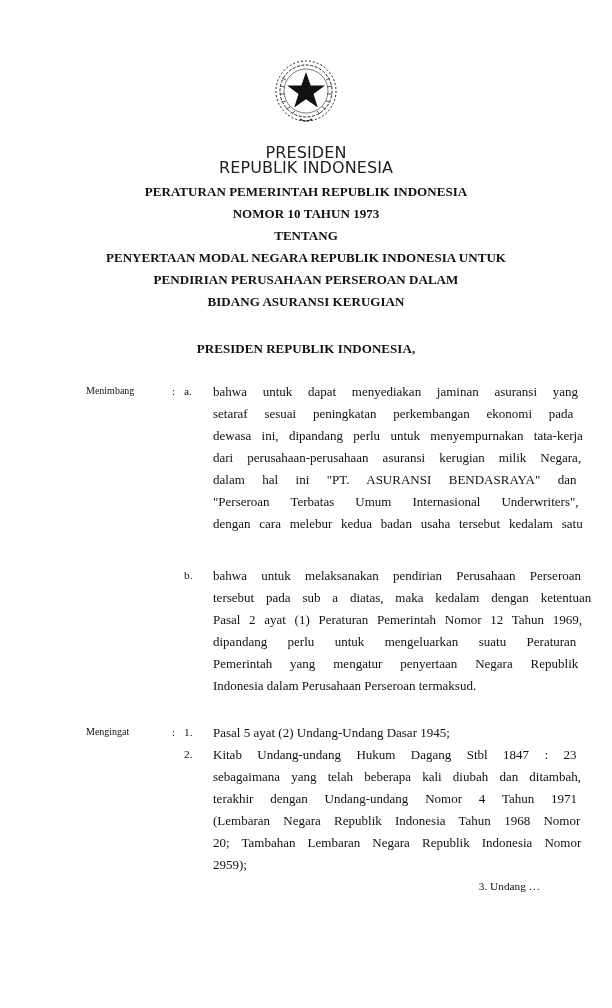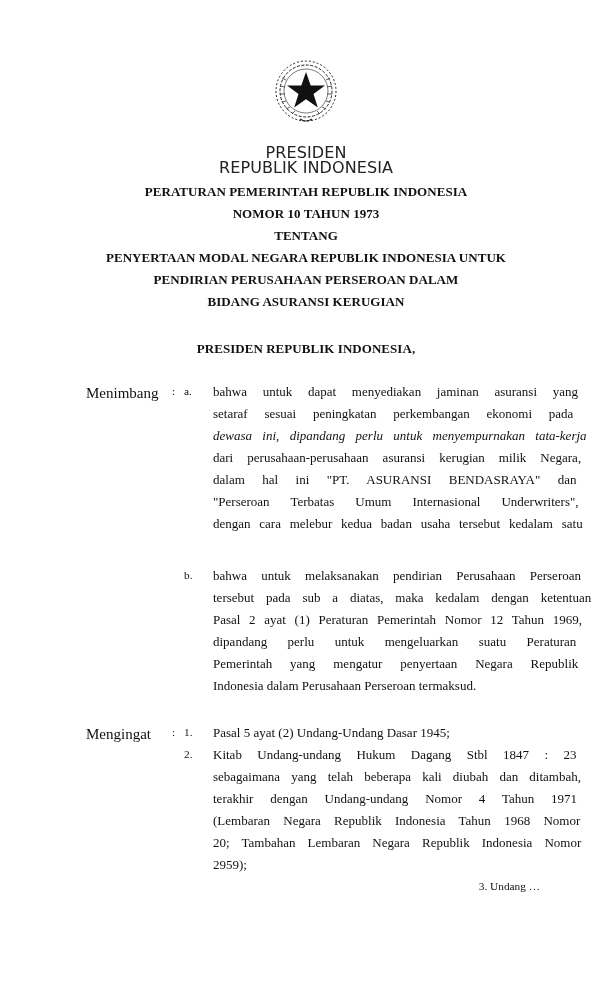--- a/index.html
+++ b/index.html
@@ -11,21 +11,21 @@
   .pres-caption {
     position: absolute; left: 0; width: 612px; text-align: center;
     font-family: "DejaVu Sans", "Liberation Sans", sans-serif; font-size: 16px;
     letter-spacing: 0.1px; color: #222;
   }
   .title-line {
     position: absolute; left: 0; width: 612px; text-align: center;
     font-weight: bold; font-size: 13px; letter-spacing: 0.05px;
   }
   .section { position: absolute; left: 0; width: 612px; }
-  .sec-label { position: absolute; left: 86px; font-size: 15px; }
+  .sec-label { position: absolute; left: 86px; font-size: 10px; }
   .sec-colon { position: absolute; left: 172px; font-size: 11.3px; }
   .item-num { position: absolute; left: 184px; font-size: 11.3px; }
   .item-text {
     position: absolute; left: 213px; width: 327px; font-size: 13px;
     line-height: 22px; text-align: justify; text-align-last: left;
   }
   .line { display: block; height: 22px; text-align: justify; text-align-last: justify; white-space: nowrap; overflow: visible; }
   .line.last { text-align-last: left; }
   .continuation { position: absolute; right: 72px; top: 880px; font-size: 11.3px; }
 </style>
@@ -60,21 +60,21 @@
 <div class="title-line" style="top:341px;">PRESIDEN REPUBLIK INDONESIA,</div>
 
 <div class="section" style="top:385px;">
   <span class="sec-label" style="top:0;">Menimbang</span>
   <span class="sec-colon" style="top:0;">:</span>
 
   <span class="item-num" style="top:0;">a.</span>
   <div class="item-text" style="top:-4px;">
     <span class="line" style="display: block; width: 327px; word-spacing: 12.4635px;">bahwa untuk dapat menyediakan jaminan asuransi yang</span>
     <span class="line" style="display: block; width: 327px; word-spacing: 13.5156px;">setaraf sesuai peningkatan perkembangan ekonomi pada</span>
-    <span class="line" style="display: block; width: 327px; word-spacing: 7.07812px; font-style: italic;">dewasa ini, dipandang perlu untuk menyempurnakan tata-kerja</span>
+    <span class="line" style="display: block; width: 327px; word-spacing: 7.07812px;">dewasa ini, dipandang perlu untuk menyempurnakan tata-kerja</span>
     <span class="line" style="display: block; width: 327px; word-spacing: 10.8219px;">dari perusahaan-perusahaan asuransi kerugian milik Negara,</span>
     <span class="line" style="display: block; width: 327px; word-spacing: 14.2057px;">dalam hal ini "PT. ASURANSI BENDASRAYA" dan</span>
     <span class="line" style="display: block; width: 327px; word-spacing: 17.8125px;">"Perseroan Terbatas Umum Internasional Underwriters",</span>
     <span class="line" style="display: block; width: 327px; word-spacing: 5.50781px;">dengan cara melebur kedua badan usaha tersebut kedalam satu</span>
   </div>
 
   <span class="item-num" style="top:184px;">b.</span>
   <div class="item-text" style="top:180px;">
     <span class="line" style="display: block; width: 327px; word-spacing: 11.0031px;">bahwa untuk melaksanakan pendirian Perusahaan Perseroan</span>
     <span class="line" style="display: block; width: 327px; word-spacing: 8.60352px;">tersebut pada sub a diatas, maka kedalam dengan ketentuan</span>

